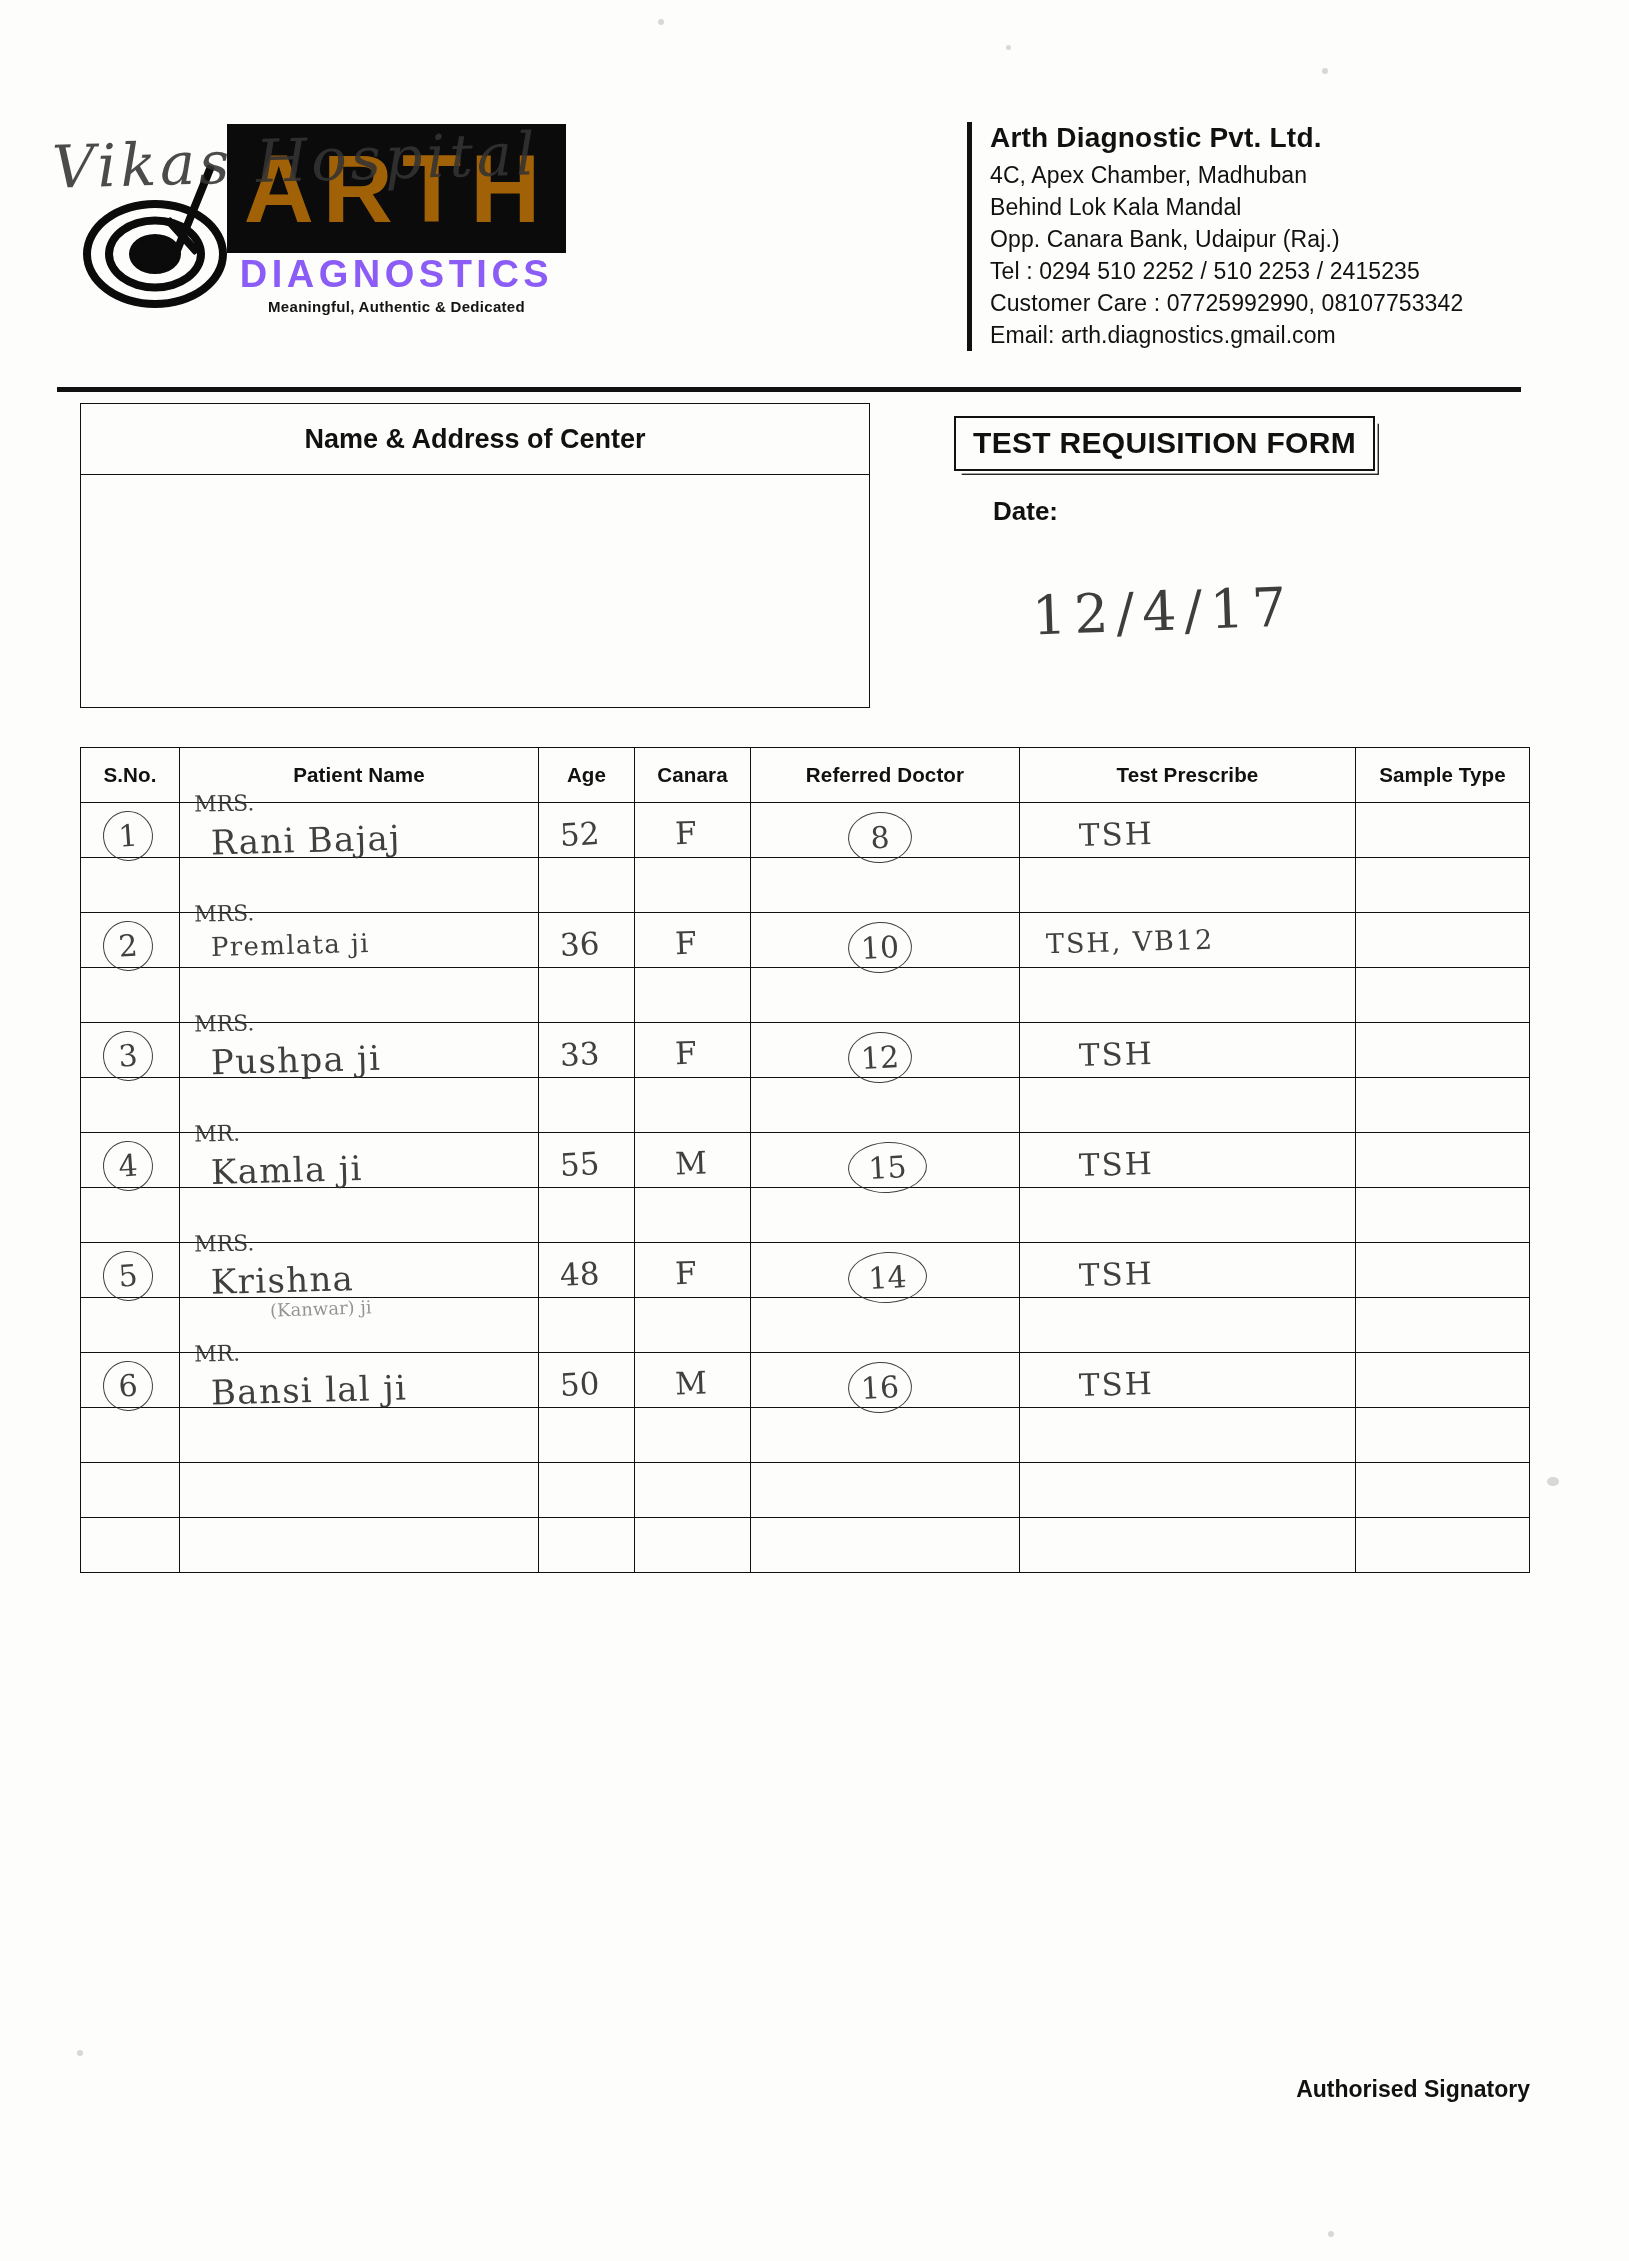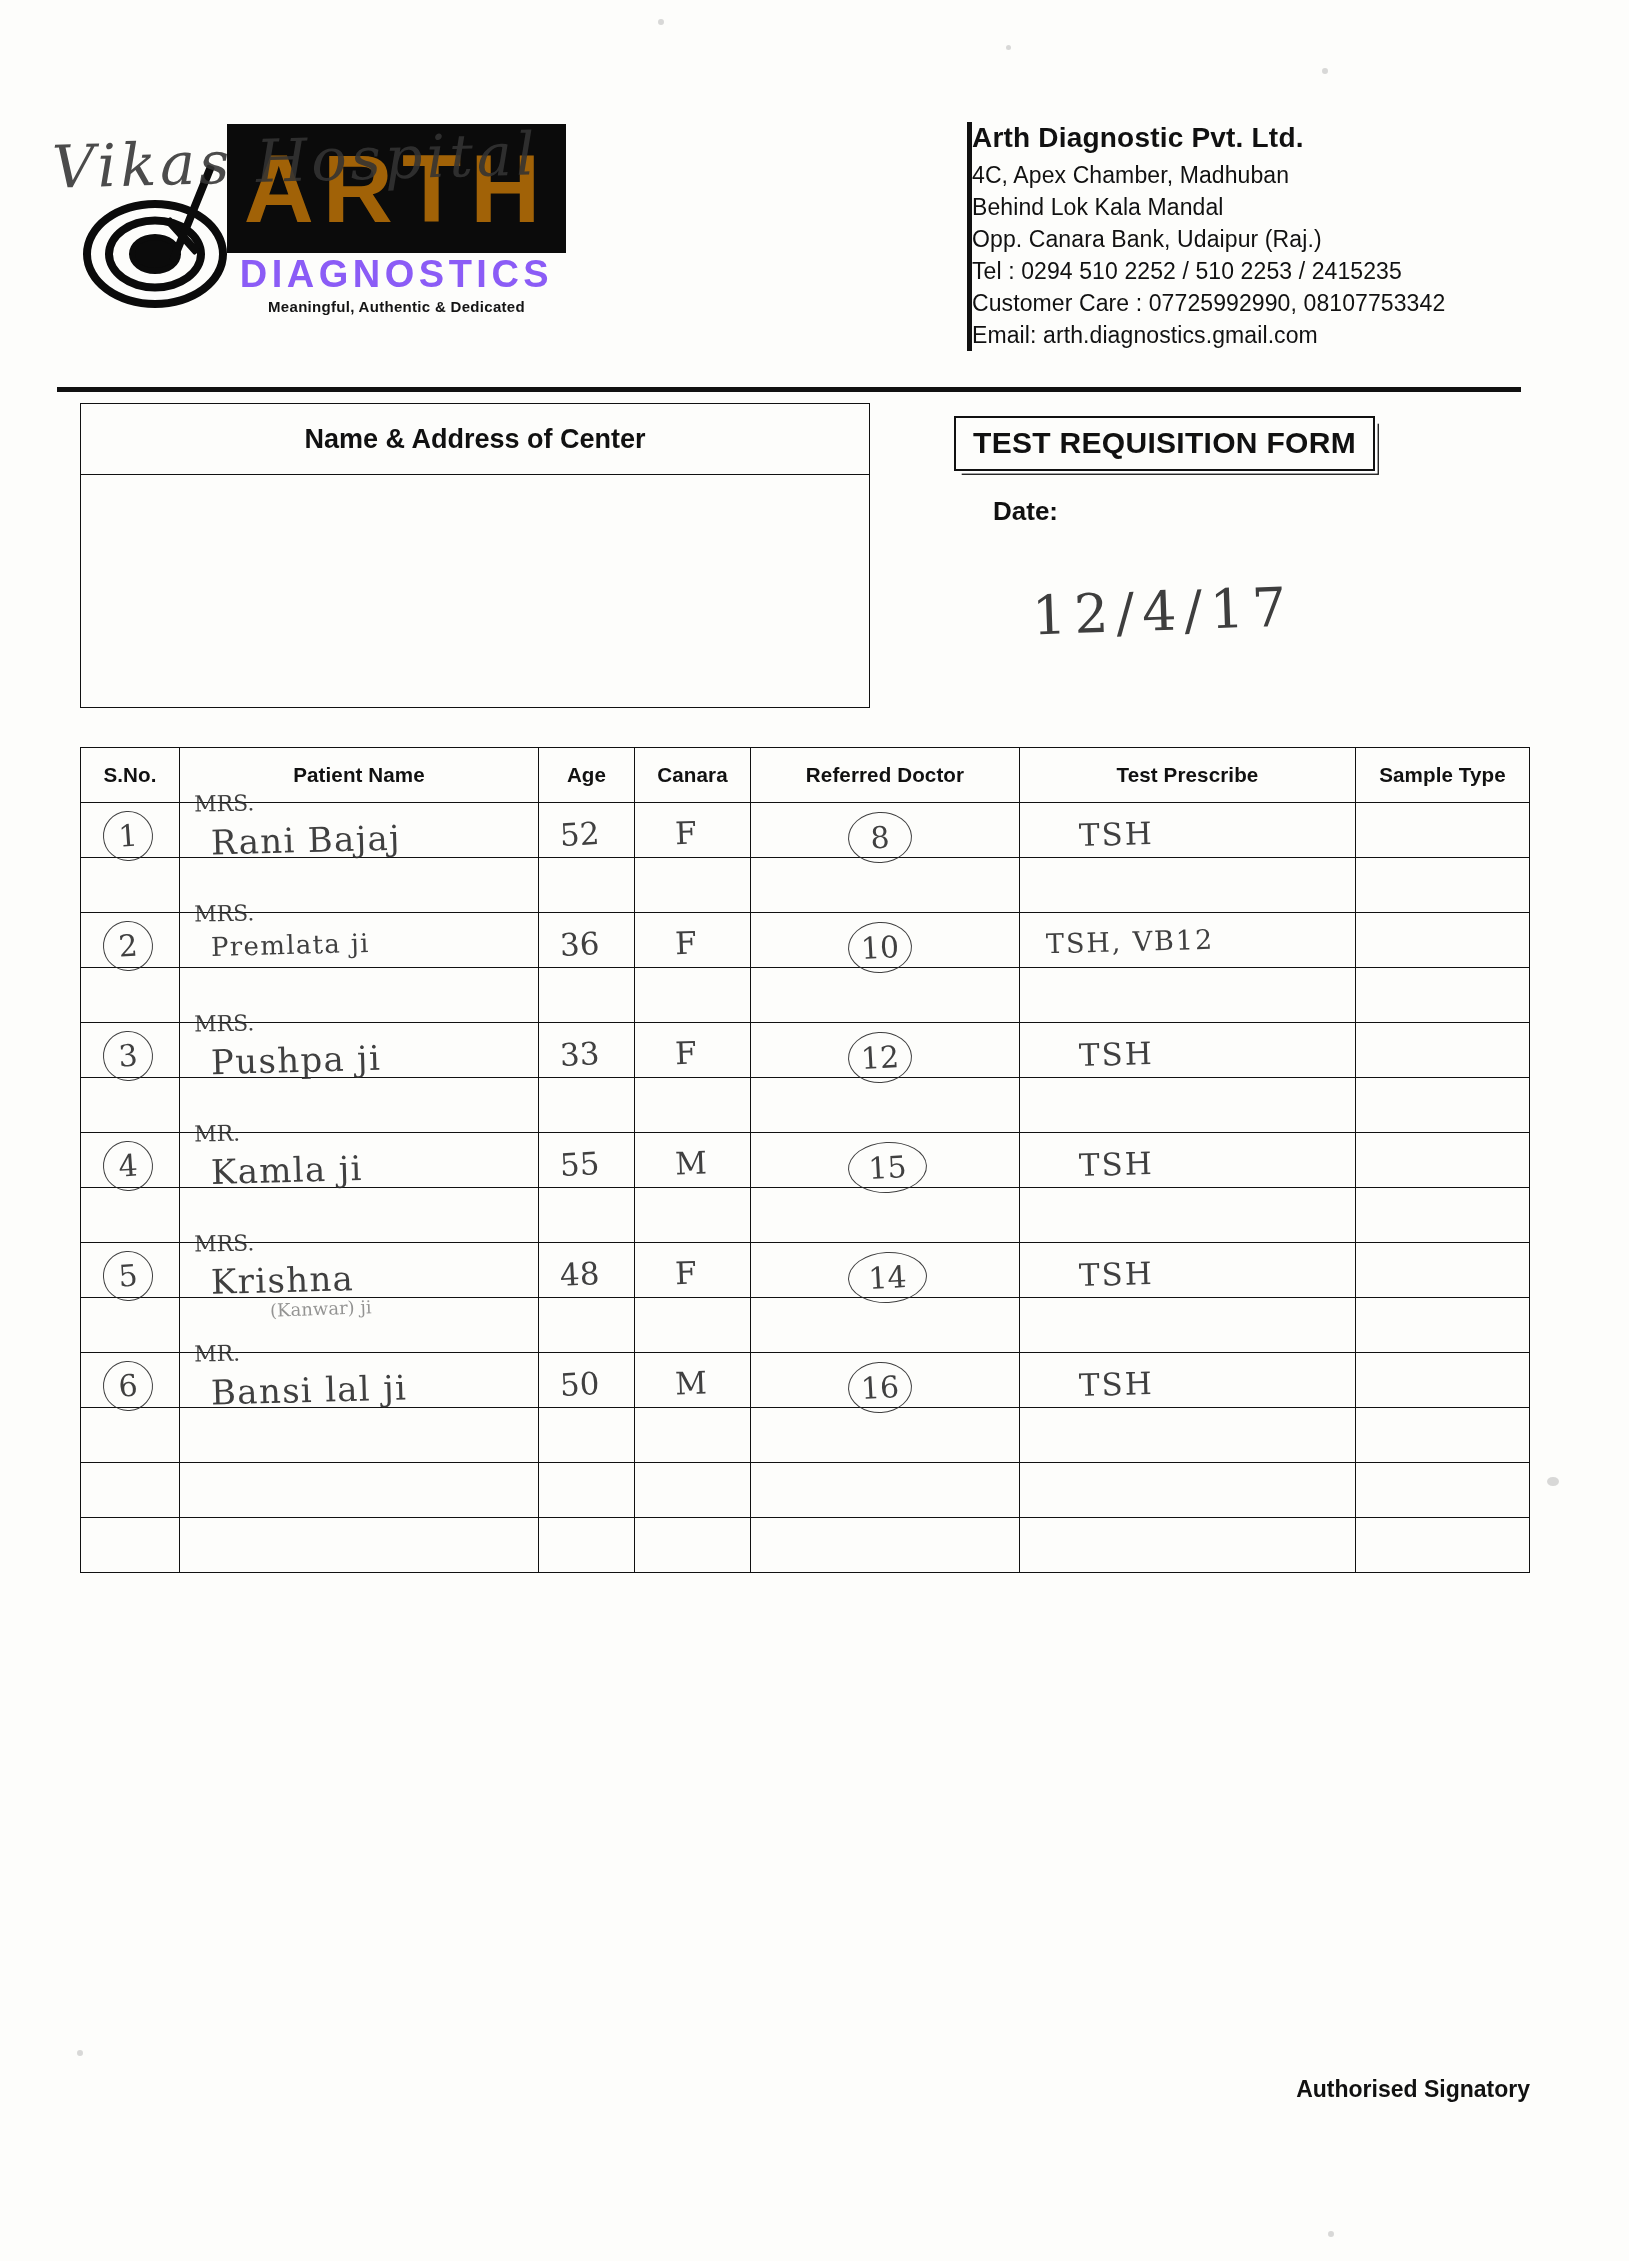--- a/index.html
+++ b/index.html
@@ -119,20 +119,21 @@
     font-weight: bold;
     letter-spacing: 0.3px;
     color: #141414;
   }
 
   .contact-block {
     position: absolute;
     left: 967px;
     top: 24.5px;
     width: 580px;
+    padding-left: 18px;
     border-left: 5.8px solid #111;
   }
   .contact-title {
     font-size: 28px;
     font-weight: bold;
     margin-bottom: 5.8px;
     letter-spacing: 0.2px;
   }
   .contact-line {
     font-size: 23px;

